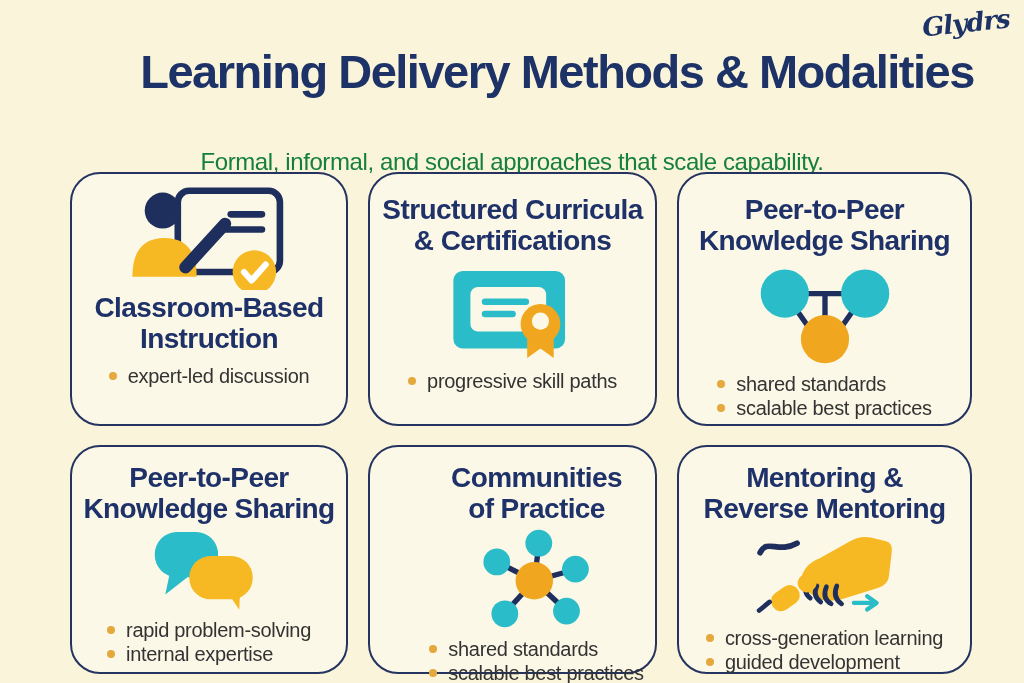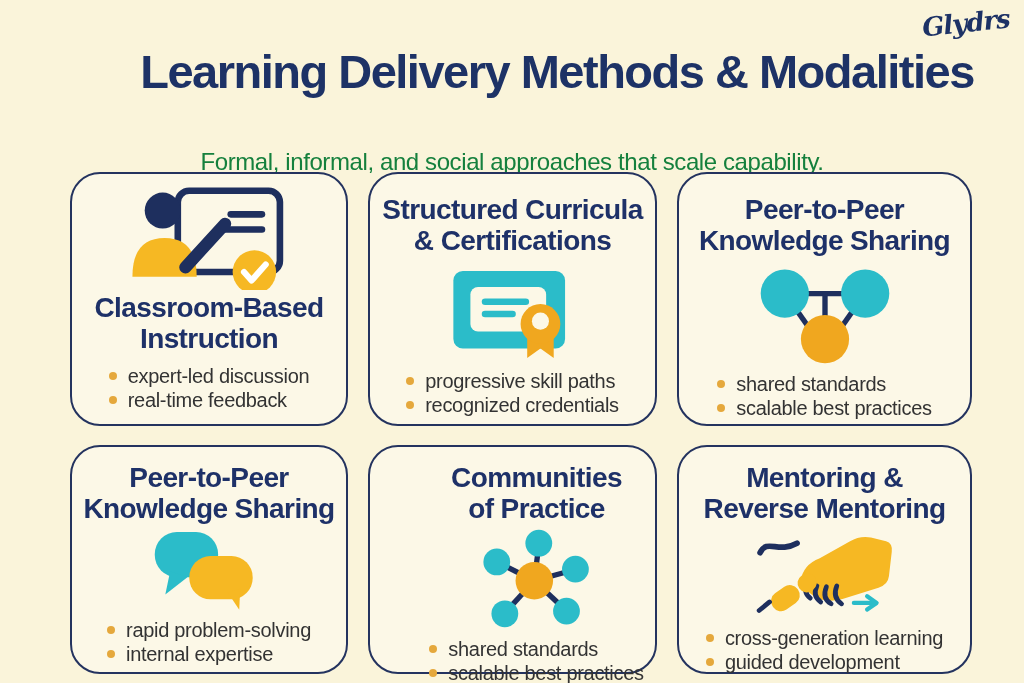--- a/index.html
+++ b/index.html
@@ -84,24 +84,20 @@
       <path d="M122,91 l8,9 l15,-17" fill="none" stroke="#FFFFFF" stroke-width="6.5" stroke-linecap="round" stroke-linejoin="round"></path>
     </svg>
   </div>
   <h2 class="card-title">Classroom-Based
 Instruction</h2>
   <ul class="bullets">
     <li>
         <span class="dot"></span>
         <span>expert-led discussion</span>
       </li>
-    <li>
-        <span class="dot"></span>
-        <span>real-time feedback</span>
-      </li>
   </ul>
 </section>
 
 <section class="card c2 title-first">
   <h2 class="card-title">Structured Curricula
 &amp; Certifications</h2>
   <div class="icon">
     <svg width="142" height="95" viewBox="0 0 150 100">
       <rect x="12" y="4" width="118" height="82" rx="10" fill="#2BBCC9"></rect>
       <rect x="30" y="21" width="80" height="47" rx="8" fill="#FCF8E7"></rect>
@@ -109,24 +105,20 @@
       <rect x="42" y="46" width="36" height="7" rx="3.5" fill="#2BBCC9"></rect>
       <path d="M90,62 L90,96 L104,86 L118,96 L118,62 Z" fill="#F0A71F"></path>
       <circle cx="104" cy="60" r="21" fill="#F0A71F"></circle>
       <circle cx="104" cy="57" r="9" fill="#FCF8E7"></circle>
     </svg>
   </div>
   <ul class="bullets">
     <li>
         <span class="dot"></span>
         <span>progressive skill paths</span>
-      </li>
-    <li>
-        <span class="dot"></span>
-        <span>recognized credentials</span>
       </li>
   </ul>
 </section>
 
 <section class="card c3 title-first">
   <h2 class="card-title">Peer-to-Peer
 Knowledge Sharing</h2>
   <div class="icon">
     <svg width="152" height="100" viewBox="0 0 170 112">
       <line x1="42" y1="32" x2="128" y2="32" stroke="#1E2F5E" stroke-width="6"></line>

